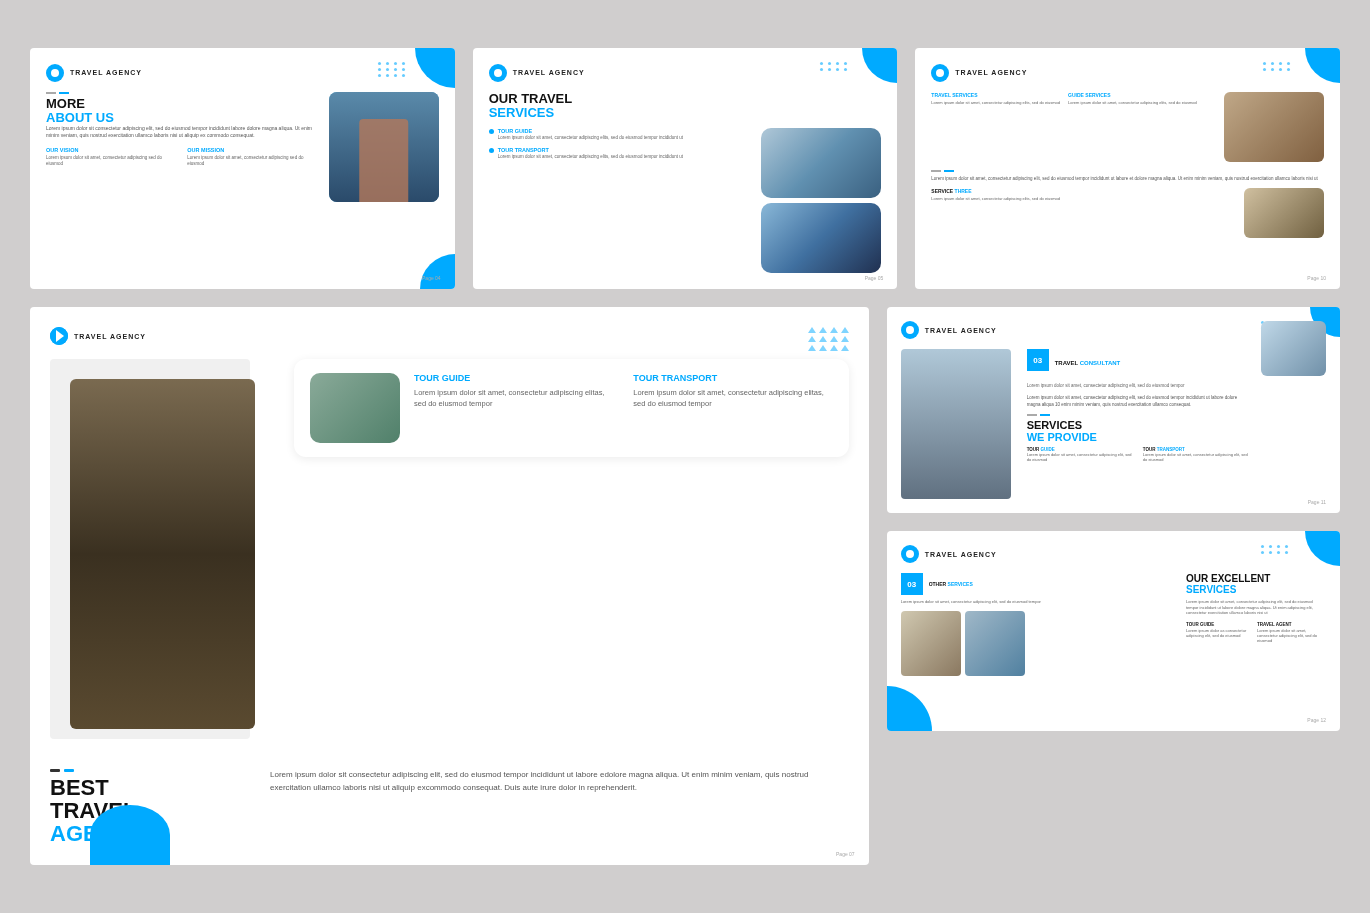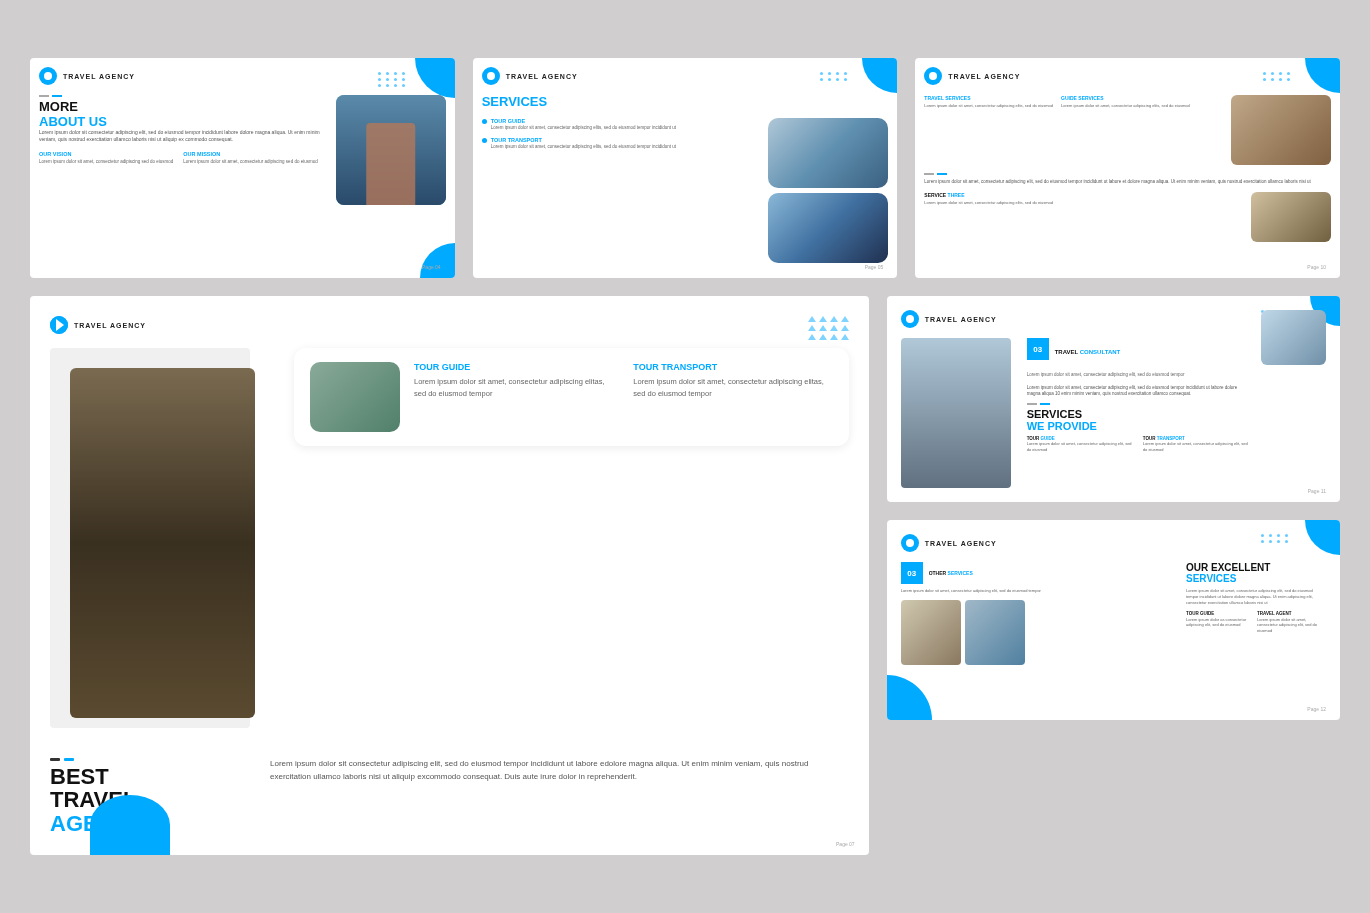--- a/index.html
+++ b/index.html
@@ -26,21 +26,21 @@
       gap: 18px;
       max-width: 1310px;
       width: 100%;
       margin-top: 18px;
     }
     .slide {
       background: white;
       border-radius: 4px;
       overflow: hidden;
       position: relative;
-      padding: 9px;
+      padding: 16px;
     }
     .slide-header {
       display: flex;
       align-items: center;
       gap: 6px;
       margin-bottom: 10px;
     }
     .slide-logo {
       width: 18px;
       height: 18px;
@@ -556,20 +556,21 @@
       <div class="dot"></div>
         <div class="dot"></div>
         <div class="dot"></div>
         <div class="dot"></div>
       <div class="dot"></div>
         <div class="dot"></div>
         <div class="dot"></div>
         <div class="dot"></div>
     </div>
     <div class="main-title">
+      <div style="font-size:13px;font-weight:900;color:#111;text-transform:uppercase;">OUR TRAVEL</div>
       <div style="font-size:13px;font-weight:900;color:#00aaff;text-transform:uppercase;">SERVICES</div>
     </div>
     <div class="content-area">
       <div class="left-services">
         <div class="service-row">
           <div class="service-dot"></div>
           <div class="service-text-block">
             <div class="s-title"><span>TOUR</span> <span style="color:#00aaff">GUIDE</span></div>
             <div class="s-desc">Lorem ipsum dolor sit amet, consectetur adipiscing elits, sed do eiusmod tempor incididunt ut</div>
           </div>

